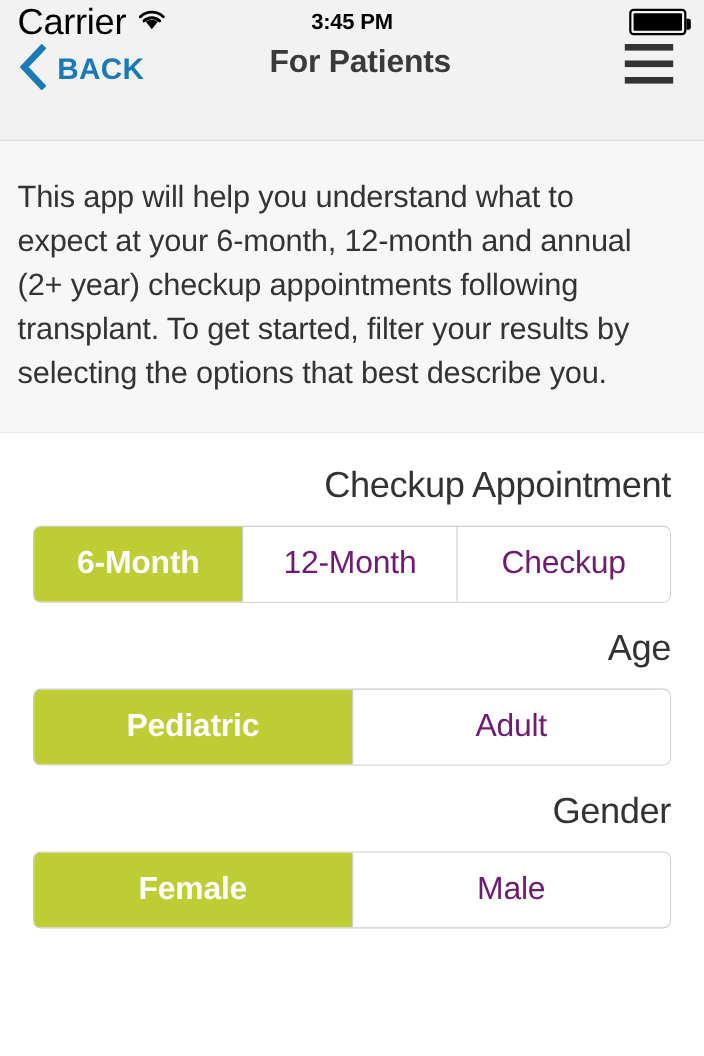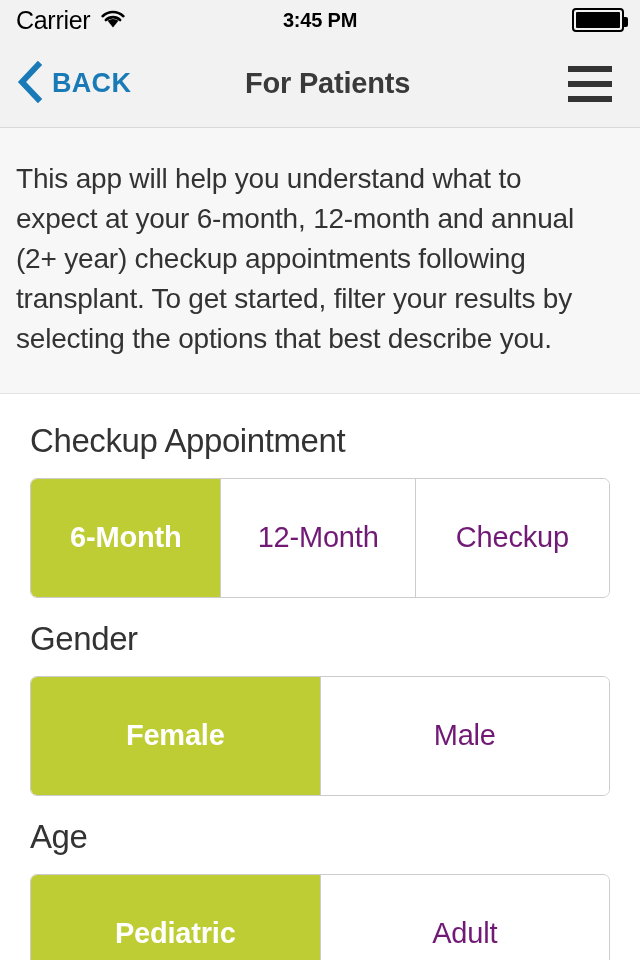--- a/index.html
+++ b/index.html
@@ -12,42 +12,42 @@
   }
   .screen { width:640px; height:960px; position:relative; display:flex; flex-direction:column; }
 
   
   .statusbar {
     height:40px; background:#f2f2f2; flex:0 0 40px;
     display:flex; align-items:center; position:relative;
     padding:0 16px;
   }
   .sb-left { display:flex; align-items:center; gap:9px; }
-  .sb-carrier { font-size:25px; color:#000; letter-spacing:-0.3px; }
+  .sb-carrier { font-size:33px; color:#000; letter-spacing:-0.3px; }
   .wifi-icon { display:block; }
   .sb-time {
     position:absolute; left:0; right:0; text-align:center;
     font-size:20px; font-weight:bold; color:#000; letter-spacing:-0.2px;
     pointer-events:none;
   }
   .sb-right { margin-left:auto; display:flex; align-items:center; z-index:2; }
   .battery {
     width:52px; height:24px; border:2.5px solid #000; border-radius:4px;
     position:relative; display:flex; align-items:center; padding:2px;
   }
   .battery:after {
     content:""; position:absolute; right:-6px; top:7px;
     width:4px; height:10px; background:#000; border-radius:0 2px 2px 0;
   }
   .battery-fill { background:#000; height:100%; border-radius:1px; }
 
   
   .navbar {
     height:88px; flex:0 0 88px; background:#f2f2f2;
-    display:flex; align-items:center; position:relative;
+    display:flex; align-items:flex-start; position:relative;
     border-bottom:1px solid #d9d9d9;
   }
   .back-btn {
     display:flex; align-items:center; gap:10px;
     padding-left:16px; cursor:pointer; z-index:2;
   }
   .back-label {
     color:#1a7ab8; font-size:27px; font-weight:bold; letter-spacing:0.3px;
   }
   .nav-title {
@@ -66,27 +66,27 @@
     background:#f7f7f7; border-bottom:1px solid #e2e2e2;
     padding:31px 30px 34px 16px; flex:0 0 auto;
   }
   .intro p {
     font-size:28px; line-height:40px; color:#333;
     letter-spacing:-0.2px;
   }
 
   
   .content { background:#fff; flex:1 1 auto; padding-top:28px; overflow:hidden; }
-  .section { padding:0 30px; margin-bottom:22px; }
+  .section { padding:0 30px; margin-bottom:22px;text-align:right; }
   .section-title {
     font-size:33px; color:#333; font-weight:normal;
     letter-spacing:-0.4px; margin-bottom:18px; line-height:1.15;
   }
   .segmented {
-    display:flex; width:100%; height:120px;
+    display:flex; width:100%; height:70px;
     border:1px solid #cccccc; border-radius:7px; overflow:hidden;
     background:#fff;
   }
   .seg {
     display:flex; align-items:center; justify-content:center;
     font-size:29px; color:#701a75; background:#fff;
     border-left:1px solid #cccccc; cursor:pointer;
     letter-spacing:-0.2px; height:100%;
   }
   .seg:first-child { border-left:none; }
@@ -144,28 +144,28 @@
   <div class="content">
       <div class="section">
         <div class="section-title">Checkup Appointment</div>
         <div class="segmented">
           <div class="seg selected" style="flex: 1 1 0%;">6-Month</div>
           <div class="seg" style="flex: 1.02 1 0%;">12-Month</div>
           <div class="seg" style="flex: 1.02 1 0%;">Checkup</div>
         </div>
       </div>
       <div class="section">
+        <div class="section-title">Age</div>
+        <div class="segmented">
+          <div class="seg selected" style="flex: 1 1 0%;">Pediatric</div>
+          <div class="seg" style="flex: 1 1 0%;">Adult</div>
+        </div>
+      </div>
+      <div class="section">
         <div class="section-title">Gender</div>
         <div class="segmented">
           <div class="seg selected" style="flex: 1 1 0%;">Female</div>
           <div class="seg" style="flex: 1 1 0%;">Male</div>
-        </div>
-      </div>
-      <div class="section">
-        <div class="section-title">Age</div>
-        <div class="segmented">
-          <div class="seg selected" style="flex: 1 1 0%;">Pediatric</div>
-          <div class="seg" style="flex: 1 1 0%;">Adult</div>
         </div>
       </div>
     </div>
 
 </div>
 
 </body></html>

